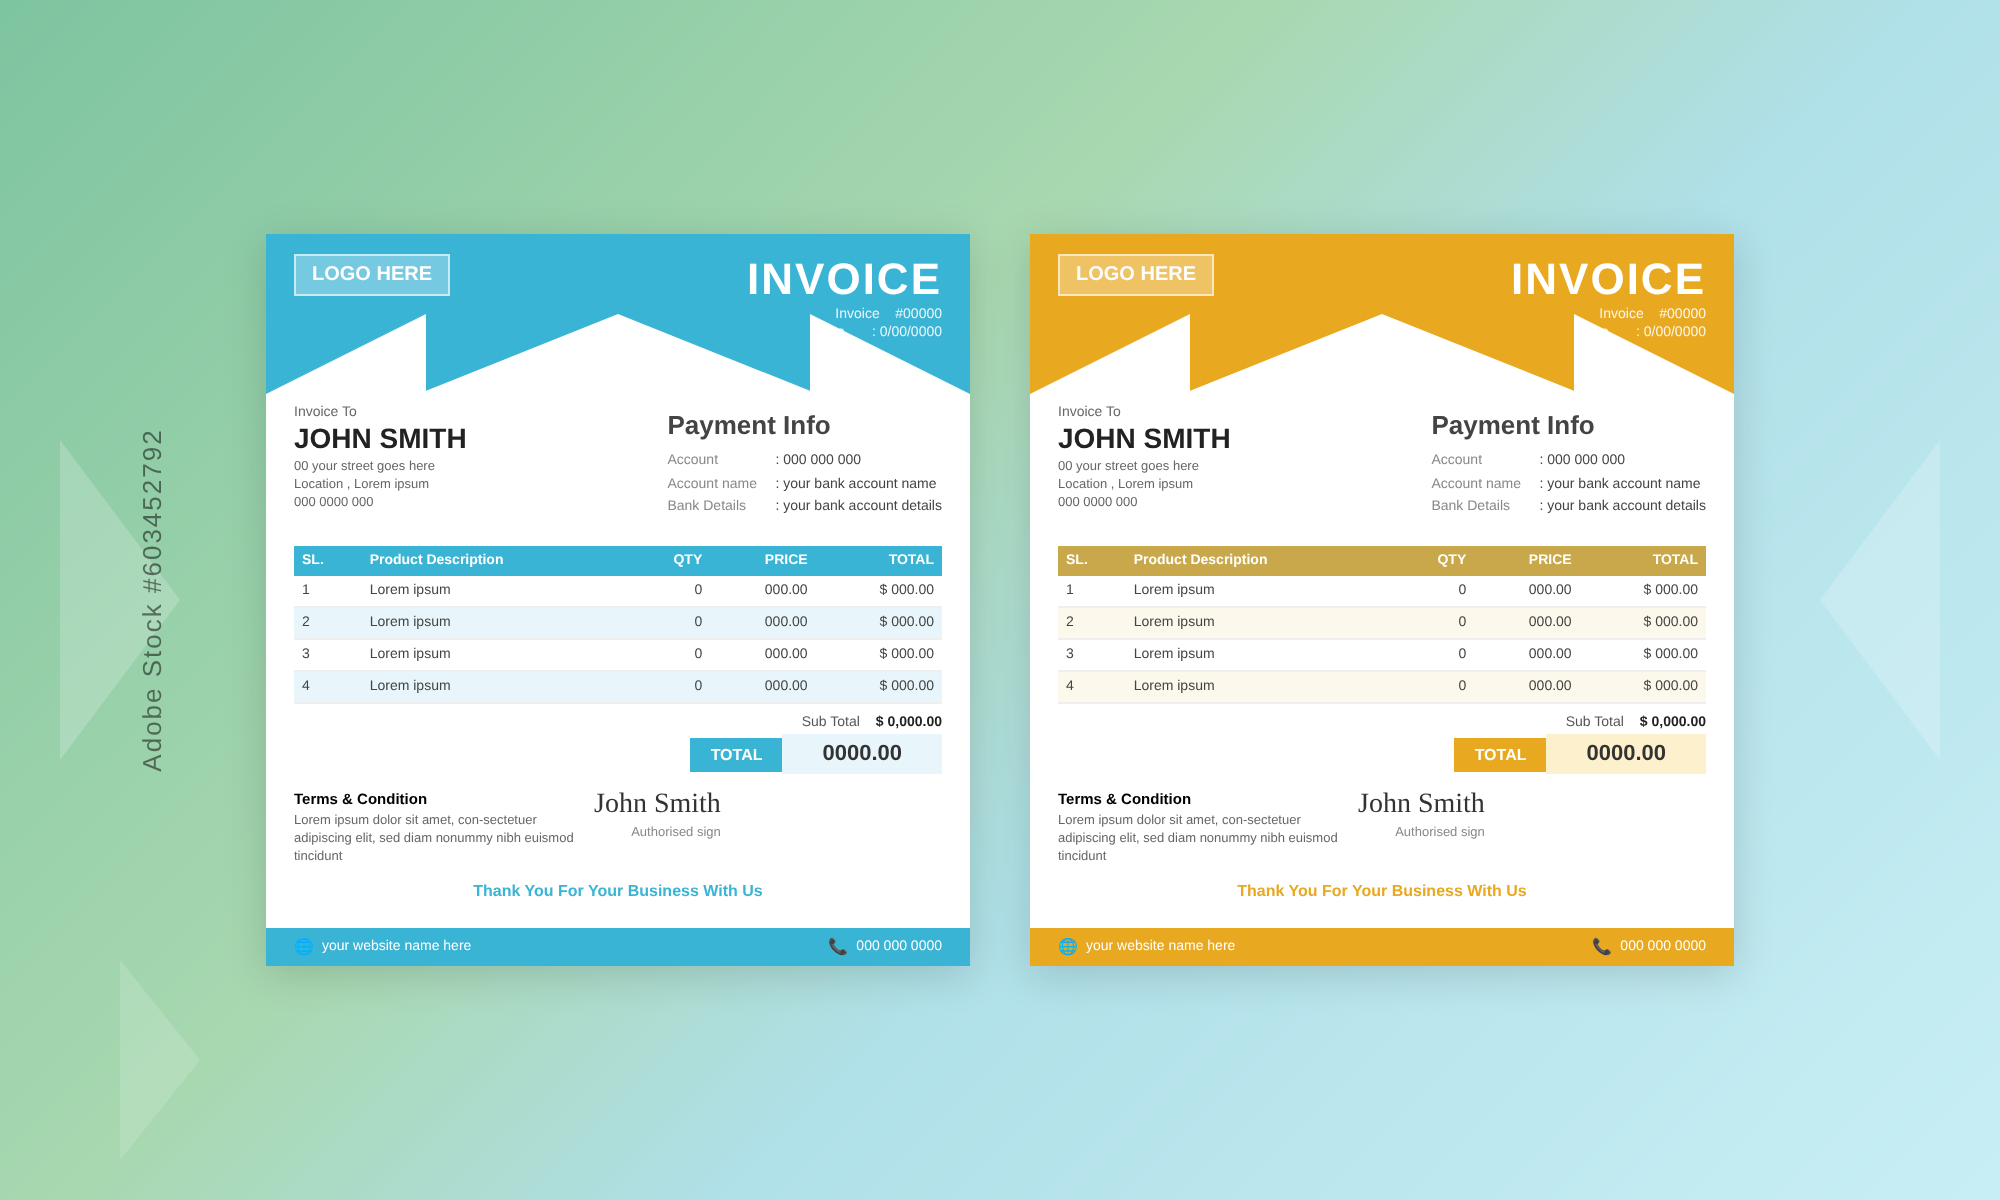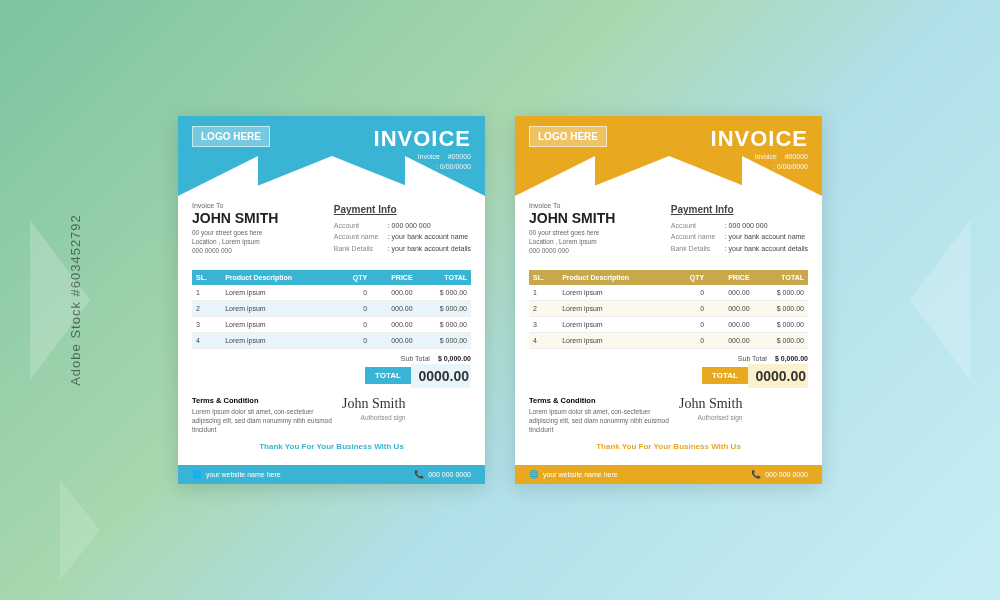--- a/index.html
+++ b/index.html
@@ -29,21 +29,21 @@
 
     .invoices-container {
       display: flex;
       gap: 30px;
       align-items: center;
       justify-content: center;
       padding: 20px 60px;
     }
 
     .invoice-card {
-      width: 307px;
+      width: 352px;
       background: #fff;
       box-shadow: 0 4px 20px rgba(0,0,0,0.15);
       position: relative;
       font-size: 8px;
     }
 
     
     .invoice-header {
       position: relative;
       height: 80px;
@@ -159,23 +159,22 @@
     }
 
     .payment-info {
       font-size: 7px;
       color: #444;
       line-height: 1.6;
     }
 
     .payment-info .payment-title {
       font-weight: bold;
-      font-size: 10px;
+      font-size: 13px;
       margin-bottom: 2px;
-      text-decoration: underline;
     }
 
     .payment-row {
       display: flex;
       gap: 4px;
     }
 
     .payment-label {
       color: #888;
       min-width: 50px;
@@ -254,23 +253,23 @@
       padding: 4px 10px;
       font-weight: bold;
       font-size: 8px;
       color: #fff;
     }
 
     .blue-total { background: #3ab4d4; }
     .yellow-total { background: #e8a820; }
 
     .total-value-box {
-      padding: 4px 2px;
-      font-weight: bold;
-      font-size: 14px;
+      padding: 4px 20px;
+      font-weight: bold;
+      font-size: 11px;
       background: #e8f6fb;
       color: #333;
       min-width: 60px;
       text-align: right;
     }
 
     .yellow-value { background: #fdf0cc; }
 
     .bottom-section {
       display: flex;

